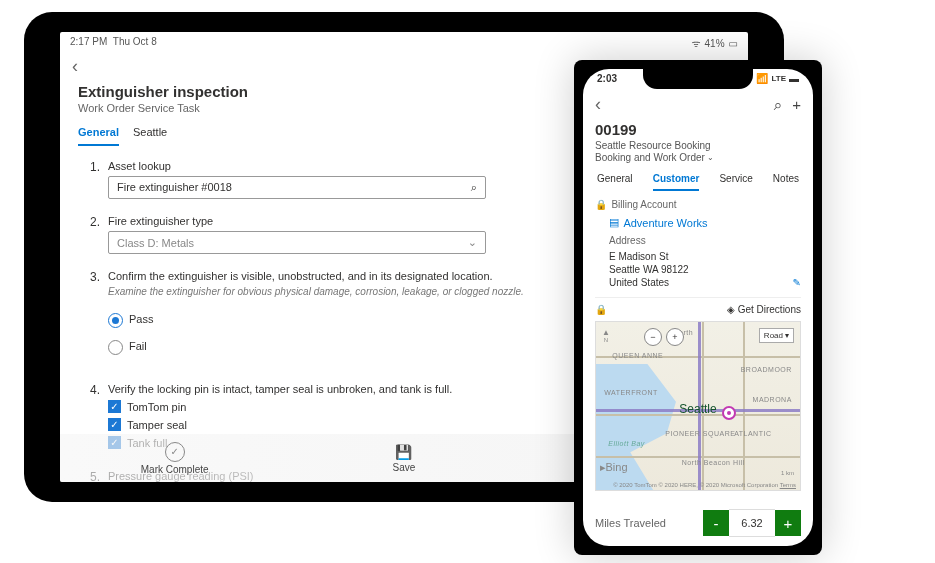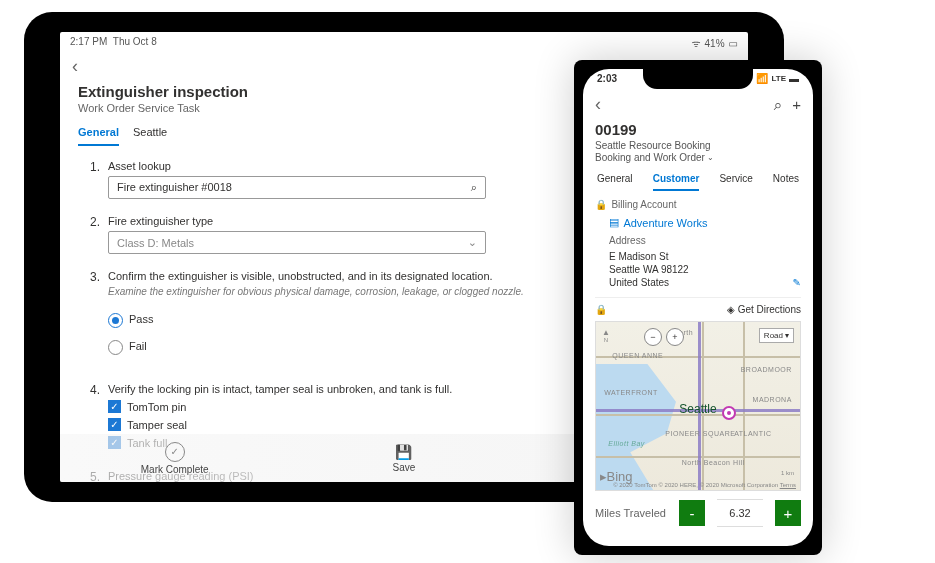--- a/index.html
+++ b/index.html
@@ -69,24 +69,24 @@
 .mlabel{position:absolute;font-size:7px;color:#888;letter-spacing:.5px}
 .city{position:absolute;font-size:12px;color:#14532d;left:50%;top:52%;transform:translate(-50%,-50%)}
 .pin{position:absolute;width:10px;height:10px;border:2px solid #c239b3;border-radius:50%;background:#fff;left:62%;top:50%}
 .pin::after{content:'';position:absolute;width:4px;height:4px;background:#c239b3;border-radius:50%;left:3px;top:3px}
 .mapctl{position:absolute;top:6px;display:flex;gap:4px;align-items:center}
 .mapctl.left{left:48px}
 .mapctl.right{right:6px}
 .mbtn{width:16px;height:16px;border:1px solid #888;border-radius:50%;background:#fff;display:flex;align-items:center;justify-content:center;font-size:9px;cursor:pointer}
 .mdrop{border:1px solid #aaa;background:#fff;font-size:8px;padding:2px 4px;display:flex;align-items:center;gap:2px;cursor:pointer}
 .attrib{position:absolute;bottom:2px;right:4px;font-size:6px;color:#888}
-.bing{position:absolute;bottom:6px;left:4px;font-size:13px;color:#888}
+.bing{position:absolute;bottom:16px;left:4px;font-size:11px;color:#888}
 .compass{position:absolute;top:6px;left:6px;font-size:8px;color:#888;display:flex;flex-direction:column;align-items:center}
 .scale{position:absolute;bottom:14px;right:6px;font-size:6px;color:#888}
-.miles{display:flex;align-items:center;gap:12px;margin-top:8px;padding:0 12px}
+.miles{display:flex;align-items:center;gap:0;margin-top:18px;padding:0 12px}
 .miles .lbl{flex:1;font-size:11px;color:#666}
 .miles .btn{width:26px;height:26px;background:#107c10;color:#fff;display:flex;align-items:center;justify-content:center;font-size:15px;cursor:pointer}
 .miles .val{width:46px;height:26px;display:flex;align-items:center;justify-content:center;font-size:11px;border-top:1px solid #ddd;border-bottom:1px solid #ddd}
 .dot{position:absolute;right:-22px;top:50%;transform:translateY(-50%);width:4px;height:4px;background:#333;border-radius:50%}
 </style>
 </head>
 <body>
 
 <div class="stage">
 

